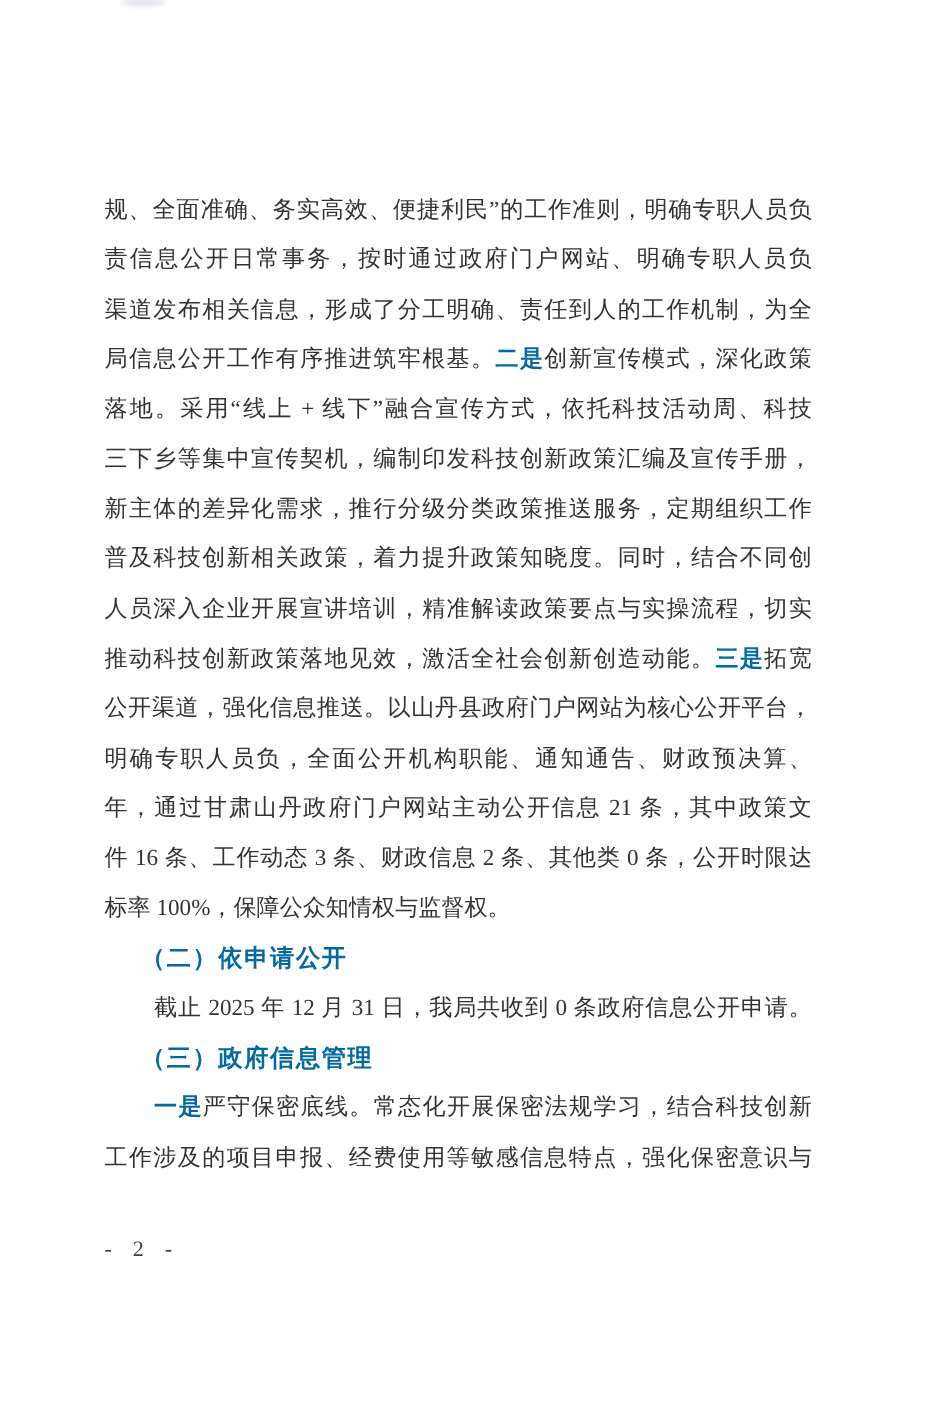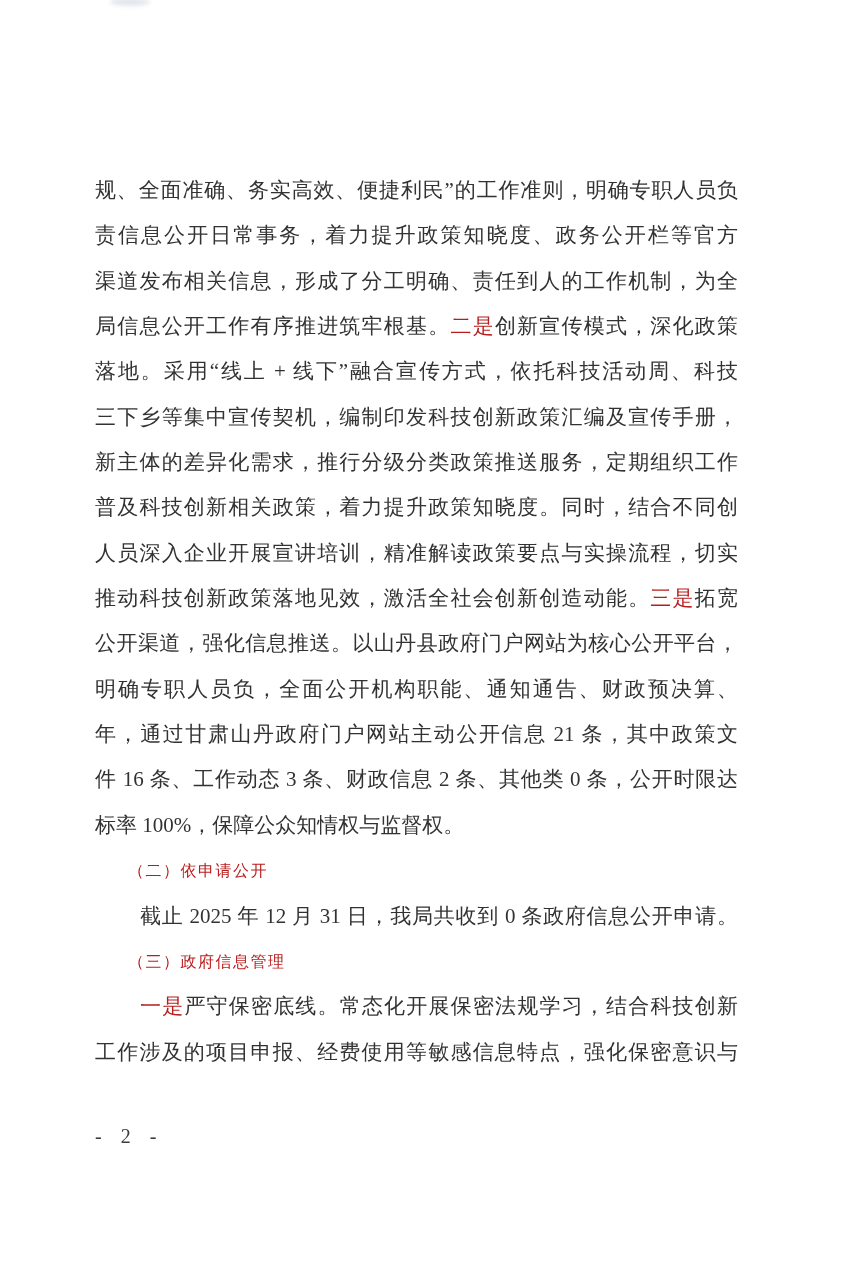--- a/index.html
+++ b/index.html
@@ -38,44 +38,44 @@
   }
   .justify {
     text-align: justify;
     text-align-last: justify;
     text-justify: inter-character;
   }
   .no-justify { text-align: center; text-align-last: left; }
   .indent { text-indent: 45px; }
   .heading {
     font-weight: bold;
-    font-size: 16px;
+    font-size: 22px;
     letter-spacing: 1.5px;
     color: #262626;
     text-indent: 33px;
   }
-  .bold { font-weight: normal; color: #b91c1c; margin-top: 34px; }
+  .bold { font-weight: bold; color: #0369a1; margin-top: 34px; }
   .pagenum {
     position: absolute;
     left: 95px;
     top: 1124px;
     font-size: 20px;
     line-height: 24px;
     letter-spacing: 7px;
     color: #3c3c3c;
   }
 </style>
 </head>
 <body>
 
 <div class="page" style="background: rgb(255, 255, 255);">
   <div class="scan-smudge" style="background: rgb(174, 185, 201);"></div>
   <main class="doc" style="color: rgb(50, 50, 50);">
       <div class="line justify"><span>规、全面准确、务实高效、便捷利民”的工作准则，明确专职人员负</span></div>
-      <div class="line justify"><span>责信息公开日常事务，着力提升政策知晓度、政务公开栏等官方</span></div>
+      <div class="line justify"><span>责信息公开日常事务，按时通过政府门户网站、明确专职人员负</span></div>
       <div class="line justify"><span>渠道发布相关信息，形成了分工明确、责任到人的工作机制，为全</span></div>
       <div class="line justify"><span>局信息公开工作有序推进筑牢根基。</span><span class="bold">二是</span><span>创新宣传模式，深化政策</span></div>
       <div class="line justify"><span>落地。采用“线上 + 线下”融合宣传方式，依托科技活动周、科技</span></div>
       <div class="line justify"><span>三下乡等集中宣传契机，编制印发科技创新政策汇编及宣传手册，</span></div>
       <div class="line justify"><span>新主体的差异化需求，推行分级分类政策推送服务，定期组织工作</span></div>
       <div class="line justify"><span>普及科技创新相关政策，着力提升政策知晓度。同时，结合不同创</span></div>
       <div class="line justify"><span>人员深入企业开展宣讲培训，精准解读政策要点与实操流程，切实</span></div>
       <div class="line justify"><span>推动科技创新政策落地见效，激活全社会创新创造动能。</span><span class="bold">三是</span><span>拓宽</span></div>
       <div class="line justify"><span>公开渠道，强化信息推送。以山丹县政府门户网站为核心公开平台，</span></div>
       <div class="line justify"><span>明确专职人员负，全面公开机构职能、通知通告、财政预决算、</span></div>

